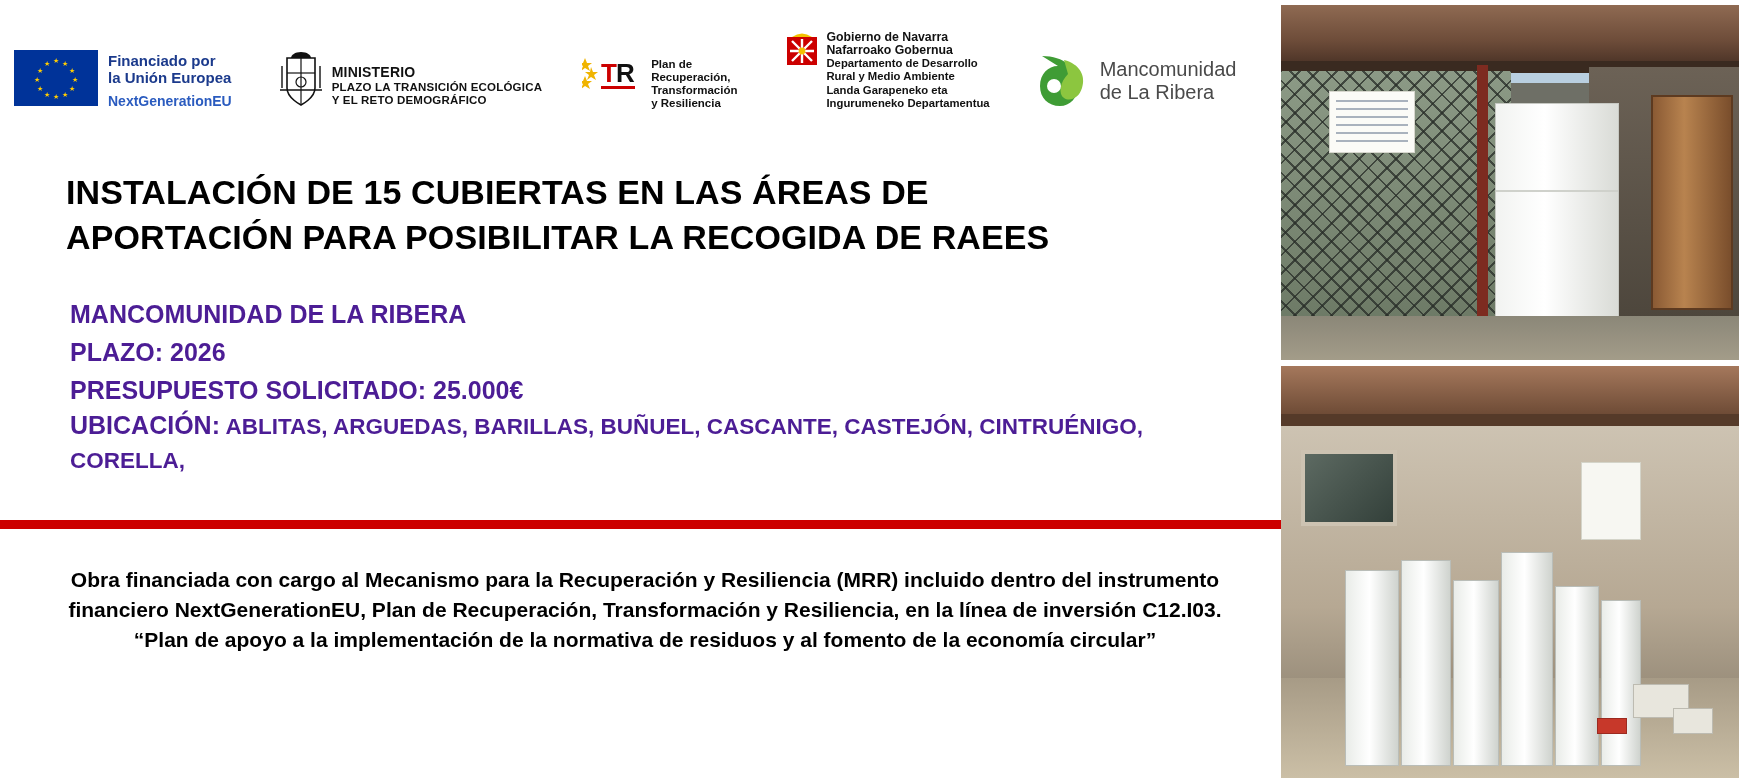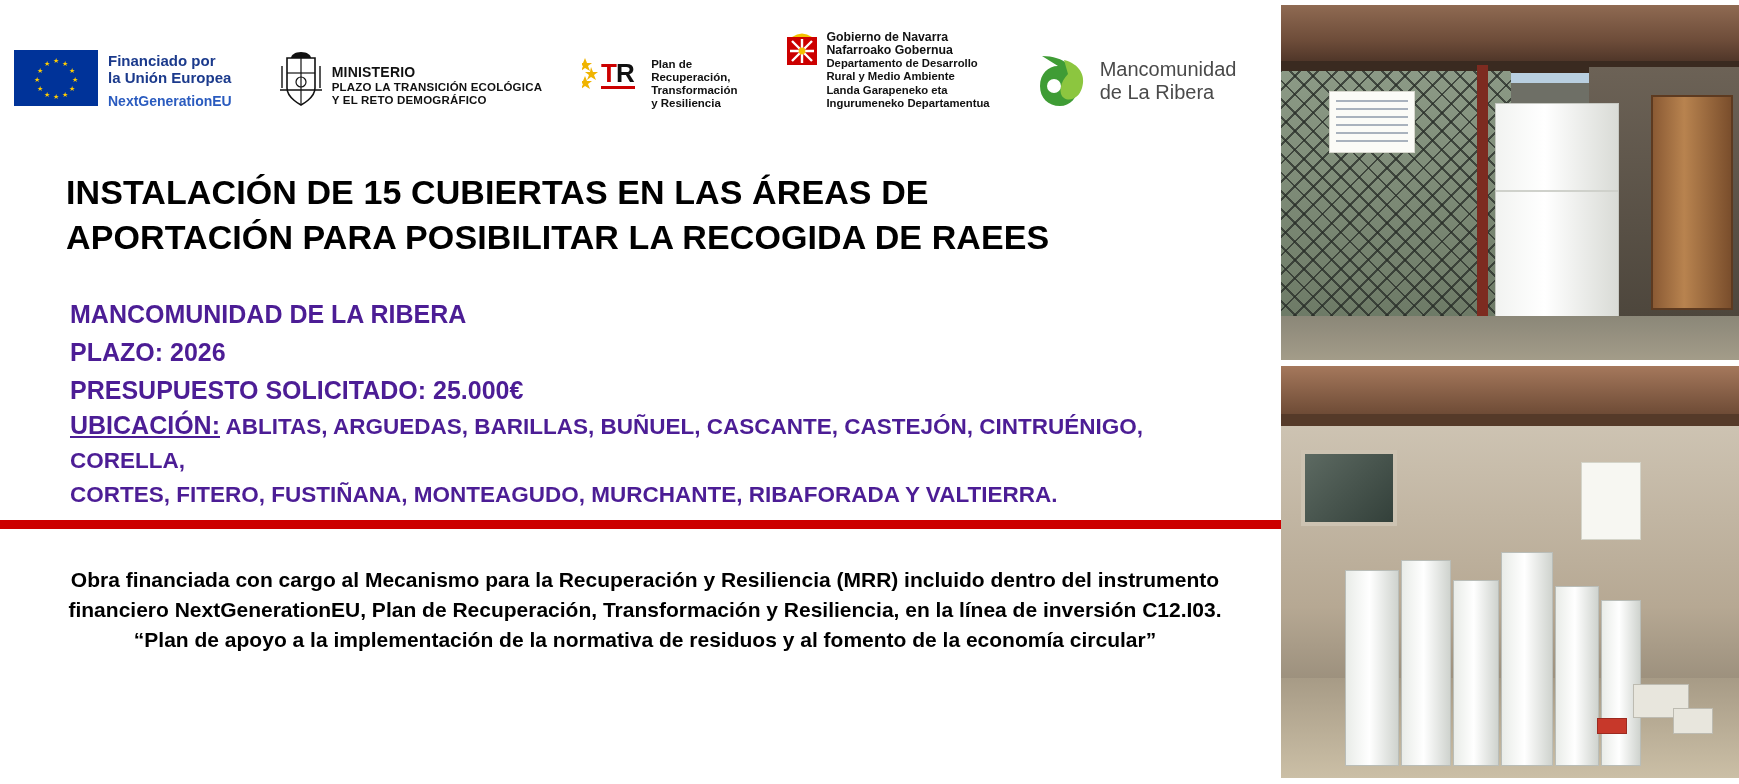--- a/index.html
+++ b/index.html
@@ -159,21 +159,21 @@
     line-height: 38px;
     font-weight: bold;
     color: #4c1d95;
   }
   .details .line { white-space: nowrap; }
   .ubic-block {
     font-size: 25px;
     line-height: 33px;
     font-weight: bold;
   }
-  .ubic-label { font-weight: bold; text-decoration: underline; }
+  .ubic-label { font-weight: bold; }
   .ubic-list { font-weight: bold; font-size: 22.5px; }
 
   
   .red-rule {
     position: absolute;
     left: 0;
     top: 520px;
     width: 1284px;
     height: 9px;
     background: #cc0000;
@@ -417,21 +417,20 @@
       <div>INSTALACIÓN DE 15 CUBIERTAS EN LAS ÁREAS DE</div>
       <div>APORTACIÓN PARA POSIBILITAR LA RECOGIDA DE RAEES</div>
     </div>
 
     <div class="details">
       <div class="line">MANCOMUNIDAD DE LA RIBERA</div>
       <div class="line">PLAZO: 2026</div>
       <div class="line">PRESUPUESTO SOLICITADO: 25.000€</div>
       <div class="ubic-block">
         <span class="ubic-label">UBICACIÓN:</span><span class="ubic-list"> ABLITAS, ARGUEDAS, BARILLAS, BUÑUEL, CASCANTE, CASTEJÓN, CINTRUÉNIGO, CORELLA,</span><br>
-        <span class="ubic-list">CORTES, FITERO, FUSTIÑANA, MONTEAGUDO, MURCHANTE, RIBAFORADA Y VALTIERRA.</span>
       </div>
     </div>
 
     <div class="red-rule"></div>
 
     <div class="footer">
       <div>Obra financiada con cargo al Mecanismo para la Recuperación y Resiliencia (MRR) incluido dentro del instrumento</div>
       <div>financiero NextGenerationEU, Plan de Recuperación, Transformación y Resiliencia, en la línea de inversión C12.I03.</div>
       <div>“Plan de apoyo a la implementación de la normativa de residuos y al fomento de la economía circular”</div>
     </div>

